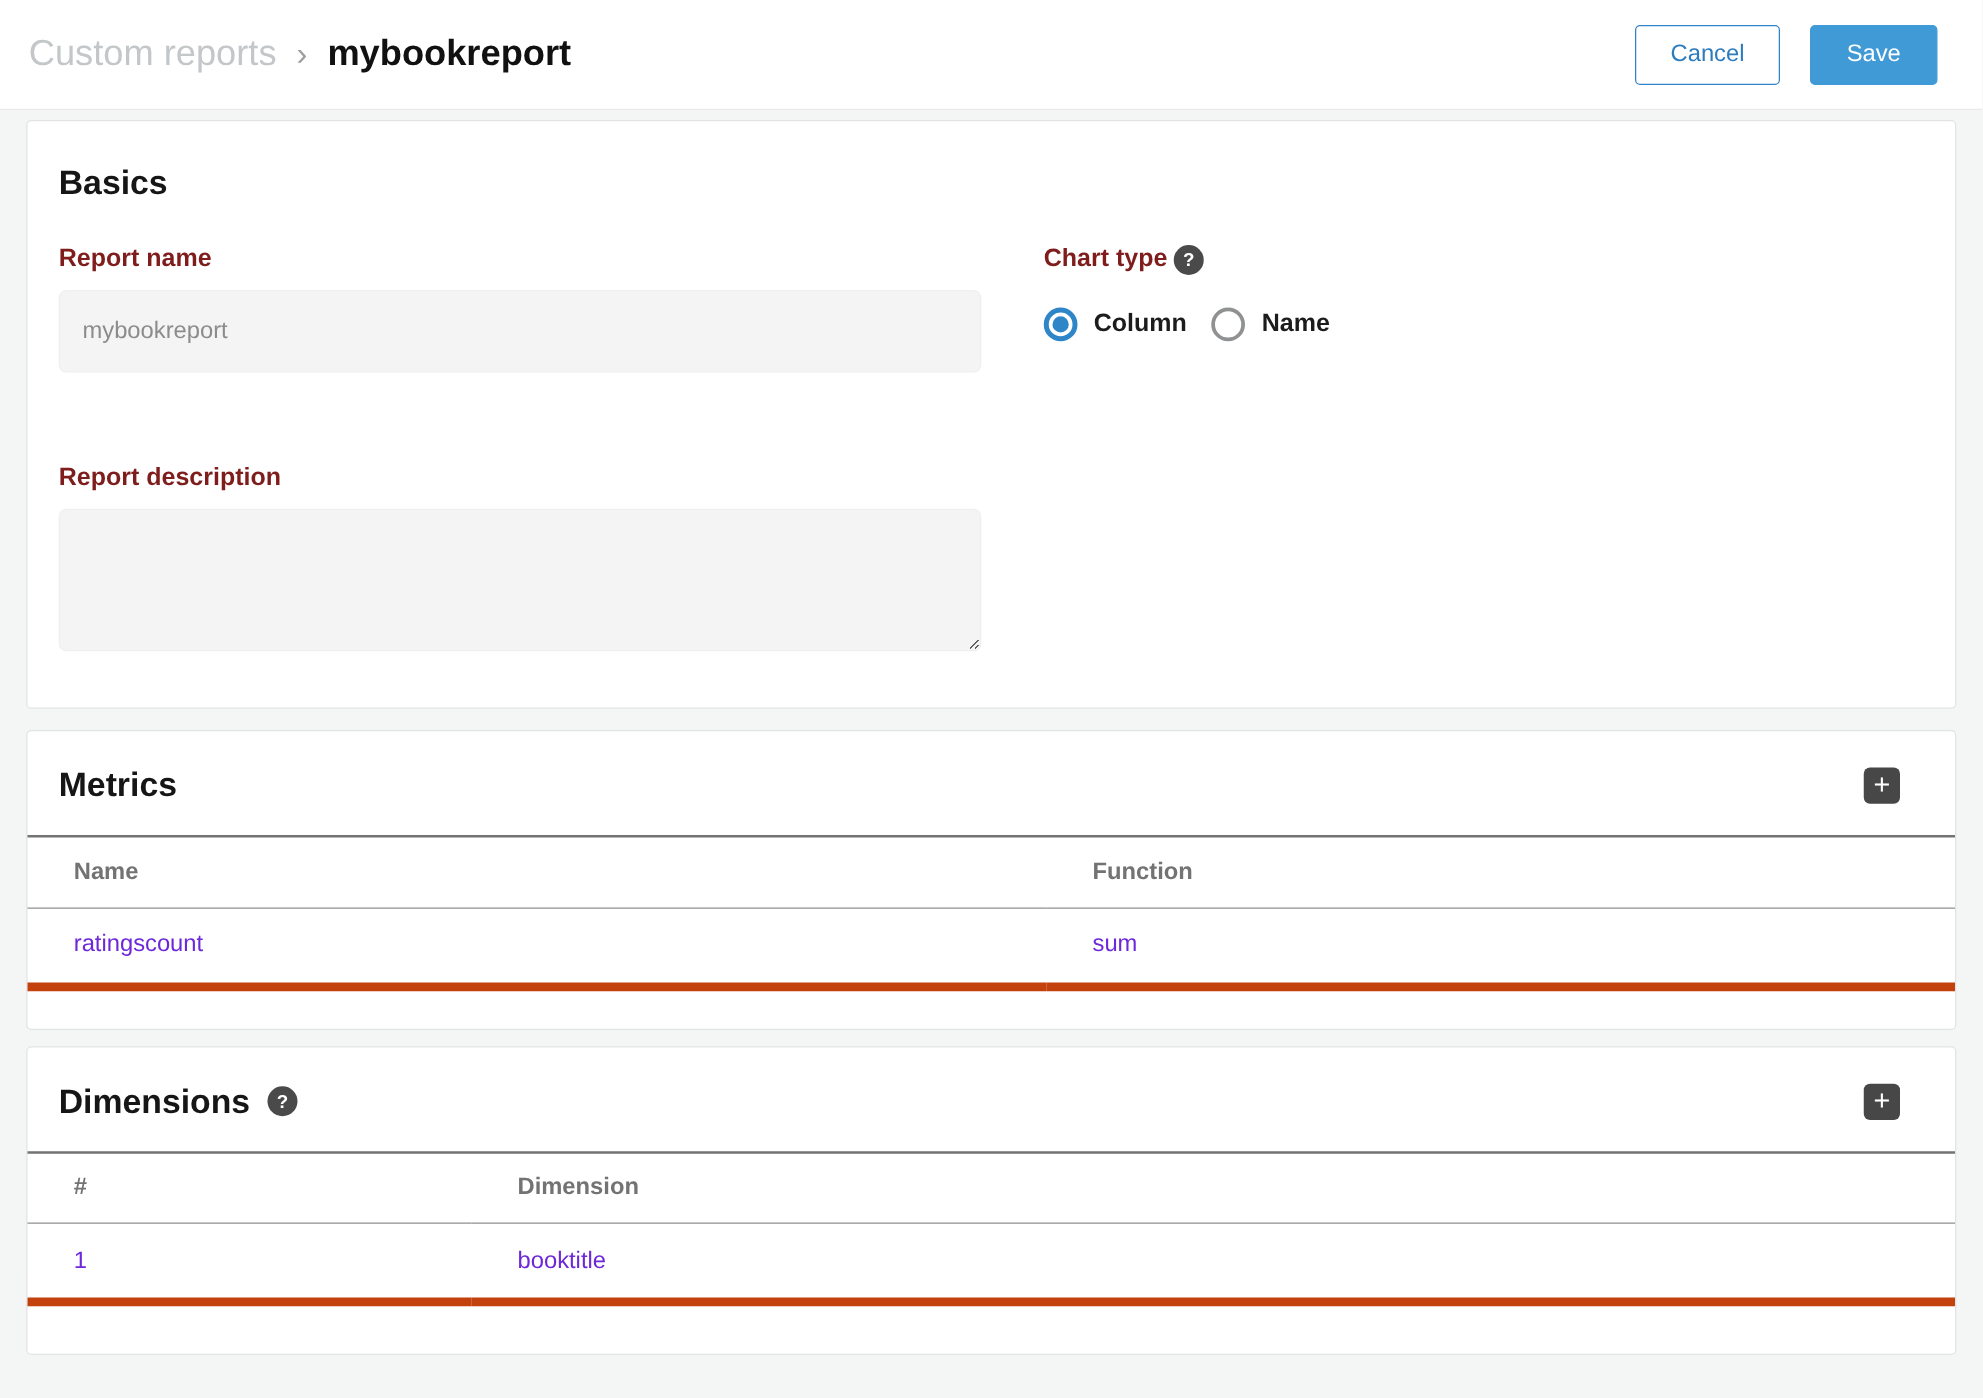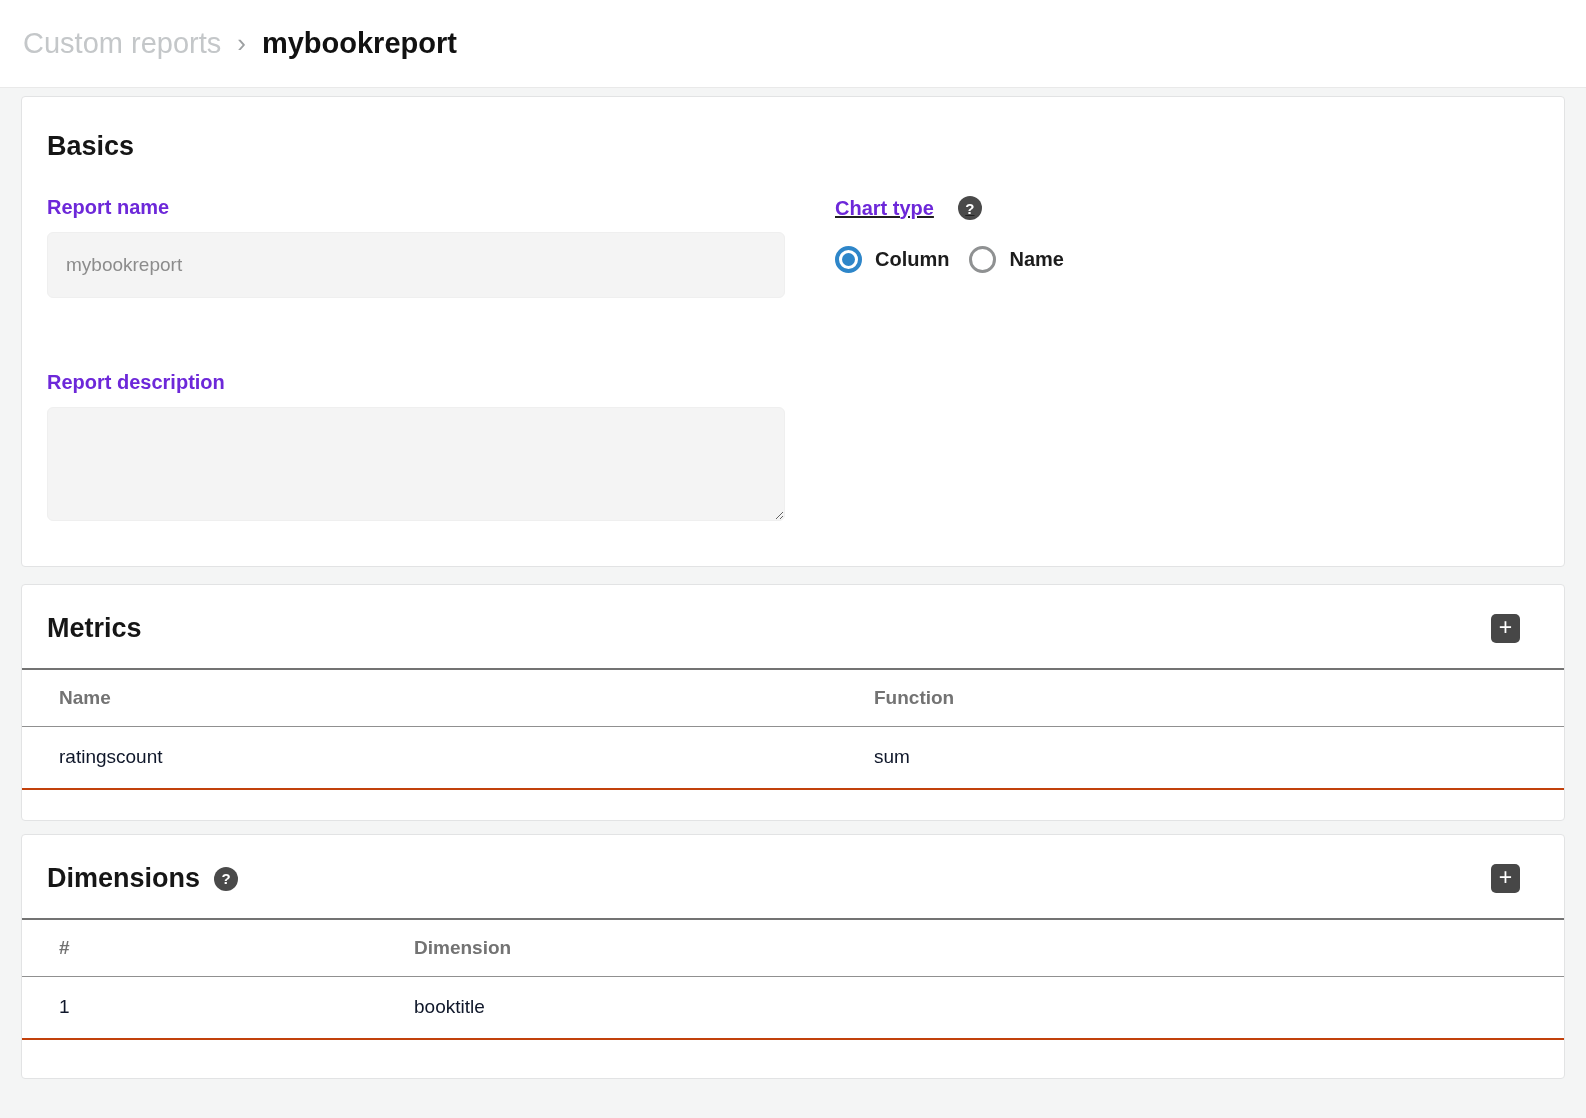--- a/index.html
+++ b/index.html
@@ -31,34 +31,34 @@
   
   .page { padding:8px 21px 13px; }
   .card { background:#ffffff; border:1px solid #e2e3e4; border-radius:4px; }
   .card-title { font-size:27px; font-weight:700; color:#161616; display:flex; align-items:center; gap:14px; }
 
   
   .card-basics { height:471px; padding:34px 25px 0; margin-bottom:17px; }
   .basics-columns { display:flex; margin-top:34px; }
   .basics-left { width:738px; }
   .basics-right { margin-left:50px; }
-  .field-label { display:block; font-size:20px; font-weight:700; color:#6d28d9; margin-bottom:13px; }
+  .field-label { display:block; font-size:20px; font-weight:700; color:#7f1d1d; margin-bottom:13px; }
   .field-label.inline { display:inline; margin:0; }
   .label-desc { margin-top:73px; }
   .text-input {
     width:738px; height:66px; background:#f4f4f4; border:1px solid #efefef;
     border-radius:6px; padding:0 18px; font-size:19px; color:#8c8c8c;
     font-family:"Liberation Sans", sans-serif; outline:none;
   }
   .text-area {
     width:738px; height:114px; background:#f4f4f4; border:1px solid #efefef;
     border-radius:6px; padding:12px 18px; font-size:19px; color:#444444;
     font-family:"Liberation Sans", sans-serif; outline:none; resize:both; display:block;
   }
-  .chart-type-head { display:flex; align-items:center; gap:24px;text-decoration:underline; }
+  .chart-type-head { display:flex; gap:5px; }
   .help-icon {
     width:24px; height:24px; border-radius:50%; background:#4a4a4a; color:#ffffff;
     font-size:15px; font-weight:700; display:inline-flex; align-items:center;
     justify-content:center; cursor:pointer; flex:none;
   }
   .radio-group { display:flex; align-items:center; gap:20px; margin-top:26px; }
   .radio-option { display:flex; align-items:center; gap:13px; font-size:20px; font-weight:700; color:#1c1c1c; cursor:pointer; }
   .radio { width:27px; height:27px; border-radius:50%; flex:none; display:flex; align-items:center; justify-content:center; background:#fff; }
   .radio.unselected { border:3px solid #8f9192; }
   .radio.selected { border:4px solid #2e86c9; }
@@ -76,35 +76,39 @@
     color:#ffffff; display:flex; align-items:center; justify-content:center;
     cursor:pointer; padding:0;
   }
   .plus-icon { font-size:23px; line-height:1; position:relative; top:-1px; }
   .data-table { width:100%; border-collapse:collapse; table-layout:fixed; }
   .data-table th {
     font-size:19px; font-weight:700; color:#737373; text-align:left;
     padding:0 0 0 37px; height:56px; border-bottom:1px solid #909090;
   }
   .data-table td {
-    font-size:19px; color:#0f172a; text-align:left;
-    padding:0 0 0 37px; height:63px; border-bottom:2px solid #c2410c;
+    font-size:19px; color:#6d28d9; text-align:left;
+    padding:0 0 0 37px; height:63px; border-bottom:7px solid #c2410c;
   }
   .data-table tbody tr { cursor:pointer; }
   .metrics-table th:first-child, .metrics-table td:first-child { width:815px; }
   .dimensions-table th:first-child, .dimensions-table td:first-child { width:355px; }
 </style>
 </head>
 <body>
 
 <div class="header">
   <div class="breadcrumb">
     <span class="crumb-parent">Custom reports</span>
     <span class="crumb-sep">›</span>
     <span class="crumb-current">mybookreport</span>
+  </div>
+  <div class="header-actions">
+    <button class="btn btn-cancel">Cancel</button>
+    <button class="btn btn-save">Save</button>
   </div>
 </div>
 
 <div class="page">
 
   <section class="card card-basics">
     <h2 class="card-title">Basics</h2>
     <div class="basics-columns">
       <div class="basics-left">
         <label class="field-label">Report name</label>

